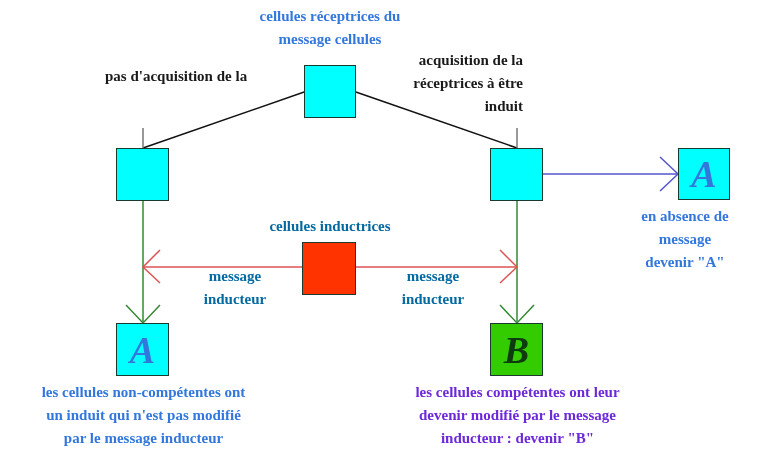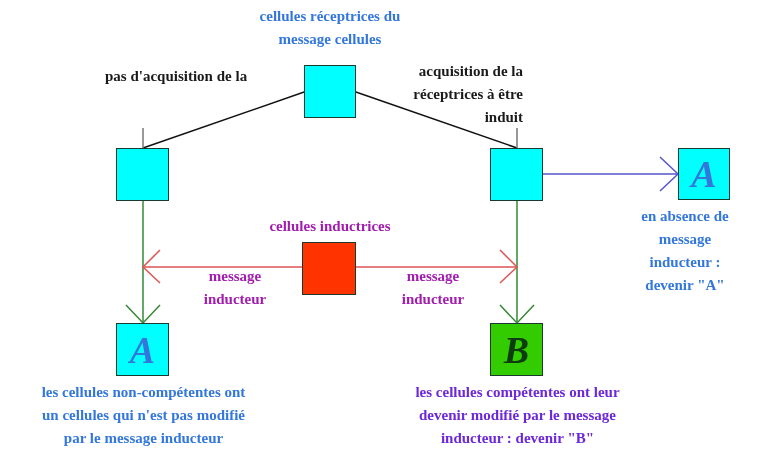--- a/index.html
+++ b/index.html
@@ -11,21 +11,21 @@
   .cyan { background: #00ffff; }
   .red { background: #ff3300; }
   .green { background: #33cc00; }
   .letter { font-family: "Liberation Serif", serif; font-style: italic; font-weight: bold;
             font-size: 38px; line-height: 1; }
   .lbl { position: absolute; font-size: 15px; line-height: 23px; text-align: center; white-space: nowrap; }
   .lbl.left { text-align: left; }
   .lbl.right { text-align: right; }
   .blue { color: #3377dd; }
   .black { color: #1a1a1a; }
-  .redt { color: #a21caf; }
+  .redt { color: #0369a1; }
   .greent { color: #6d28d9; }
   .lbl div { display: block; }
 </style>
 </head>
 <body>
 
 <svg class="wires" viewBox="0 0 760 452">
 
   <line x1="307" y1="91" x2="143" y2="148" stroke="#111" stroke-width="1.5"></line>
   <line x1="353" y1="91" x2="517" y2="148" stroke="#111" stroke-width="1.5"></line>
@@ -62,21 +62,21 @@
 
 <div class="lbl blue" style="left:220px; top:5px; width:220px;">
   <div>cellules réceptrices du</div>
   <div>message cellules</div>
 </div>
 
 <div class="lbl black left" style="left:105px; top:65px;text-align:right;">
   <div>pas d'acquisition de la</div>
 </div>
 
-<div class="lbl black right" style="left:380px; top:60px; width:143px;">
+<div class="lbl black right" style="left:380px; top:49px; width:143px;">
   <div>acquisition de la</div>
   <div>réceptrices à être</div>
   <div>induit</div>
 </div>
 
 <div class="lbl redt" style="left:230px; top:215px; width:200px;">
   <div>cellules inductrices</div>
 </div>
 
 <div class="lbl redt" style="left:190px; top:265px; width:90px;">
@@ -85,27 +85,26 @@
 </div>
 
 <div class="lbl redt" style="left:388px; top:265px; width:90px;">
   <div>message</div>
   <div>inducteur</div>
 </div>
 
 <div class="lbl blue" style="left:630px; top:205px; width:150px; margin-left:-20px;">
   <div>en absence de</div>
   <div>message</div>
-  <div>inducteur :</div>
   <div>devenir "A"</div>
 </div>
 
 <div class="lbl blue" style="left:0px; top:381px; width:287px;">
   <div>les cellules non-compétentes ont</div>
-  <div>un cellules qui n'est pas modifié</div>
+  <div>un induit qui n'est pas modifié</div>
   <div>par le message inducteur</div>
 </div>
 
 <div class="lbl greent" style="left:375px; top:381px; width:285px;">
   <div>les cellules compétentes ont leur</div>
   <div>devenir modifié par le message</div>
   <div>inducteur : devenir "B"</div>
 </div>
 
 </body></html>

